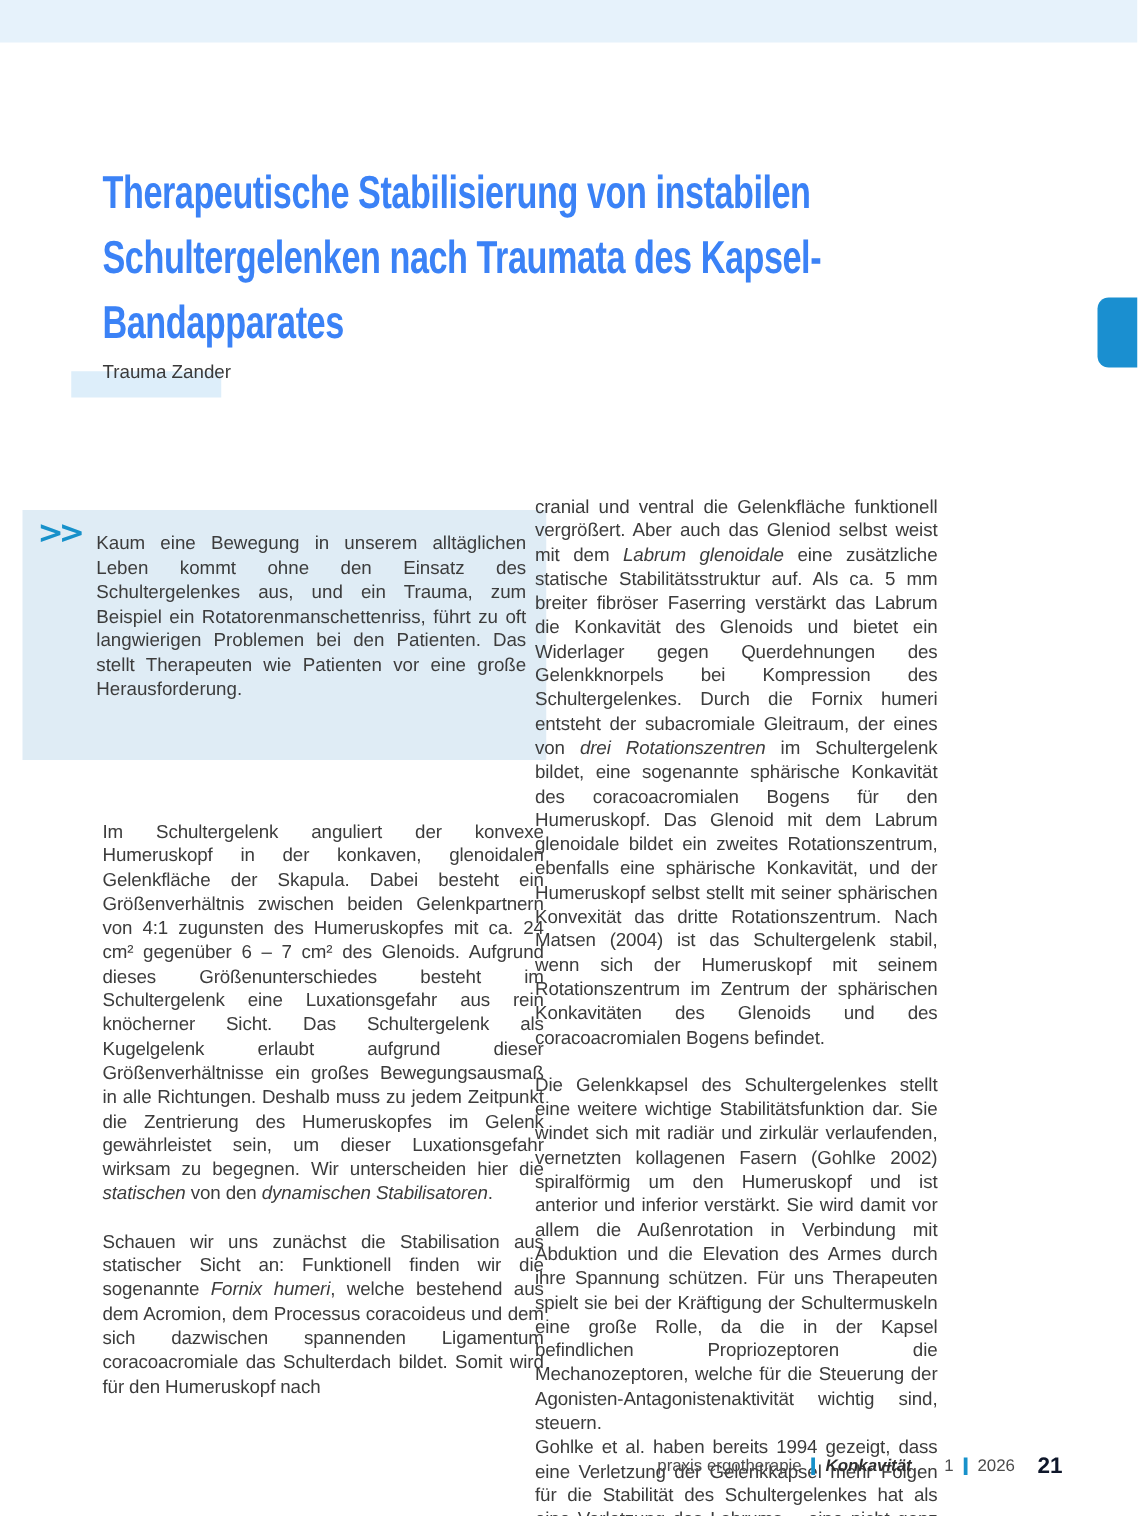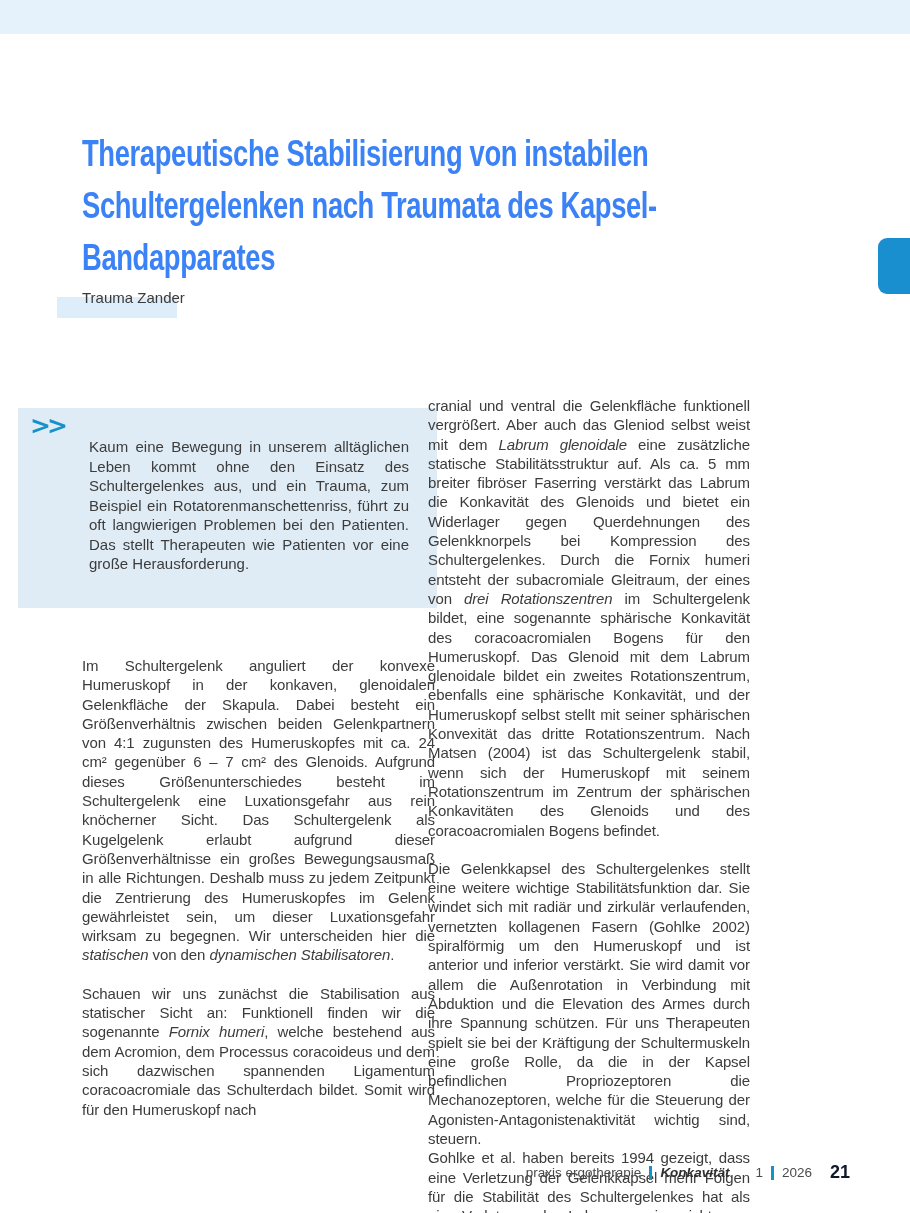--- a/index.html
+++ b/index.html
@@ -15,21 +15,21 @@
     letter-spacing:-0.5px;transform:scaleX(0.74);transform-origin:0 50%;}
 
   .author-highlight{position:absolute;left:57px;top:297px;width:120px;height:21px;background:#ddeefa;}
   .author-text{position:absolute;left:82px;top:289px;font-size:15px;color:#3a3a3a;}
 
   .intro-box{position:absolute;left:18px;top:408px;width:419px;height:200px;background:#dfecf5;box-sizing:border-box;}
   .intro-marker{position:absolute;left:30px;top:413px;color:#1791ca;font-size:25px;font-weight:800;
     letter-spacing:-4px;font-family:"DejaVu Sans",sans-serif;line-height:25px;}
   .intro-text{position:absolute;left:55px;top:13px;width:352px;font-size:15px;line-height:19.5px;
     text-align:justify;color:#3c3c3c;}
-  .intro-text p{margin:16px;}
+  .intro-text p{margin:4px;}
   .intro-text p + p{margin-top:9px;}
 
   .col{position:absolute;font-size:15px;line-height:19.3px;text-align:justify;color:#3c3c3c;letter-spacing:-0.1px;}
   .col p{margin:0;}
   .col p + p{margin-top:19px;}
   .col p.no-gap{margin-top:0;}
   .col-left{left:82px;top:656px;width:353px;}
   .col-right{left:428px;top:396px;width:322px;}
   .section-heading{color:#1791ca;font-size:19px;font-weight:700;margin:0 0 15px 0;letter-spacing:0;text-align:left;}
   em{font-style:italic;}

